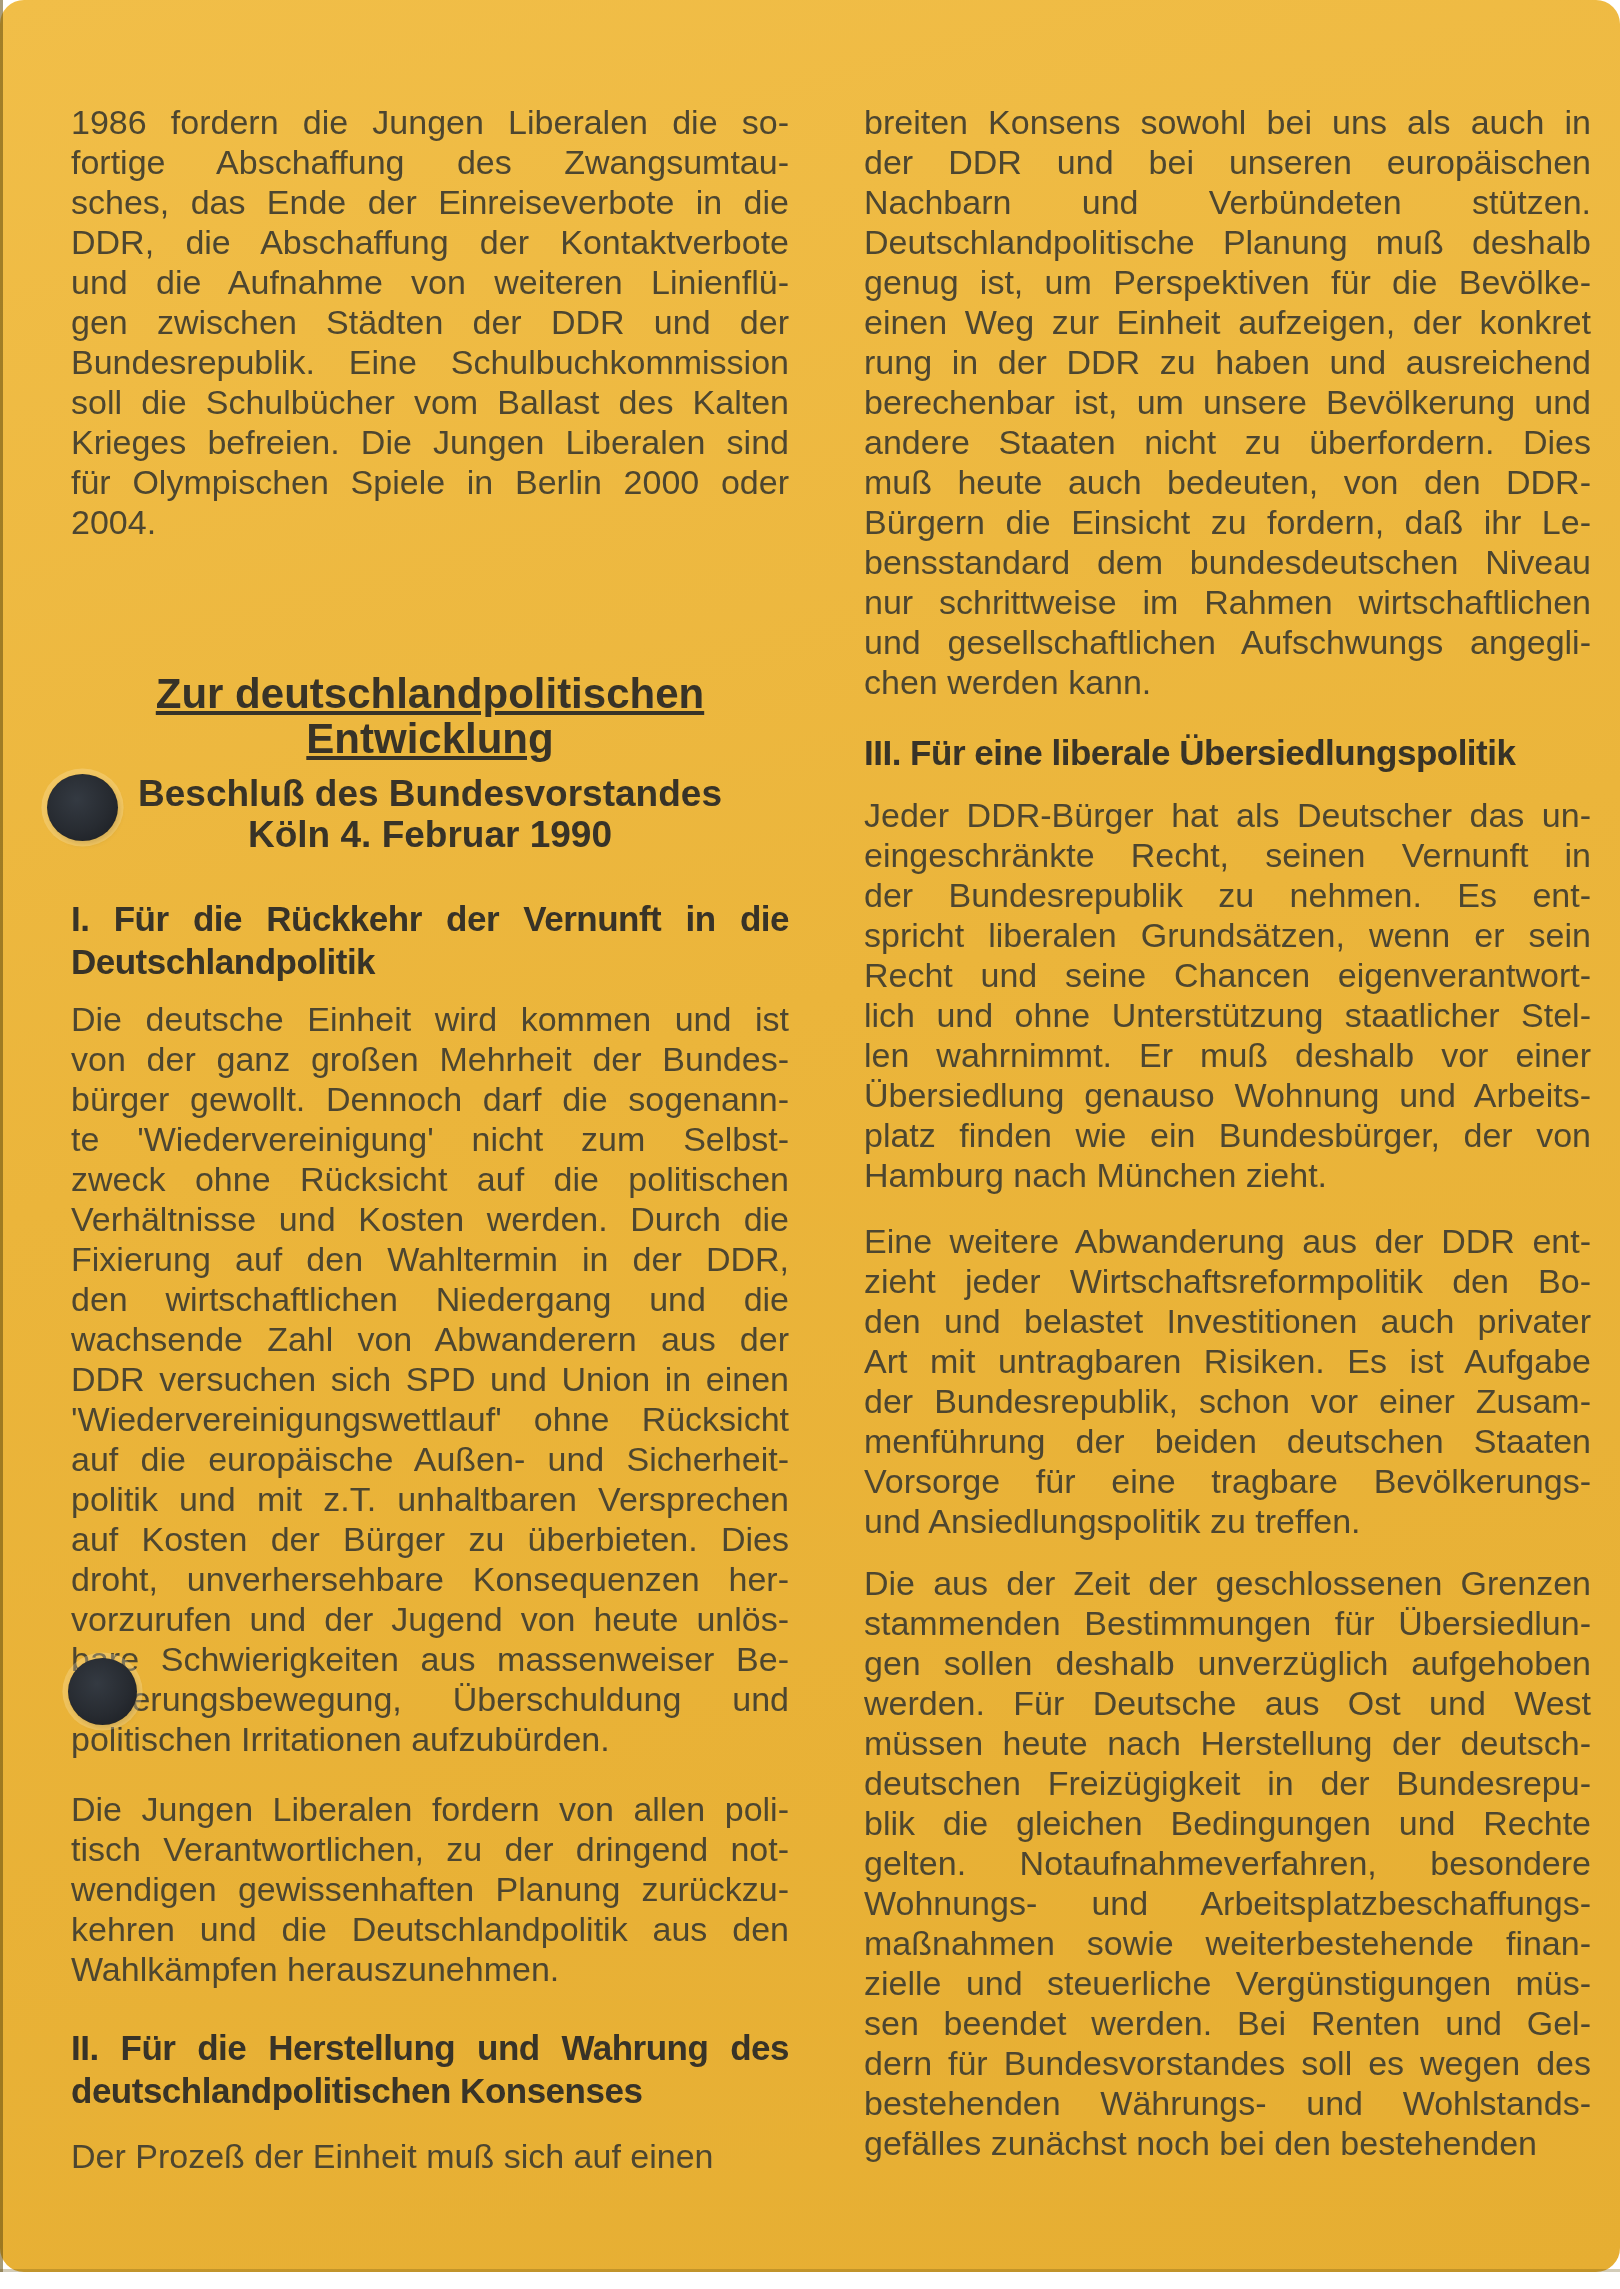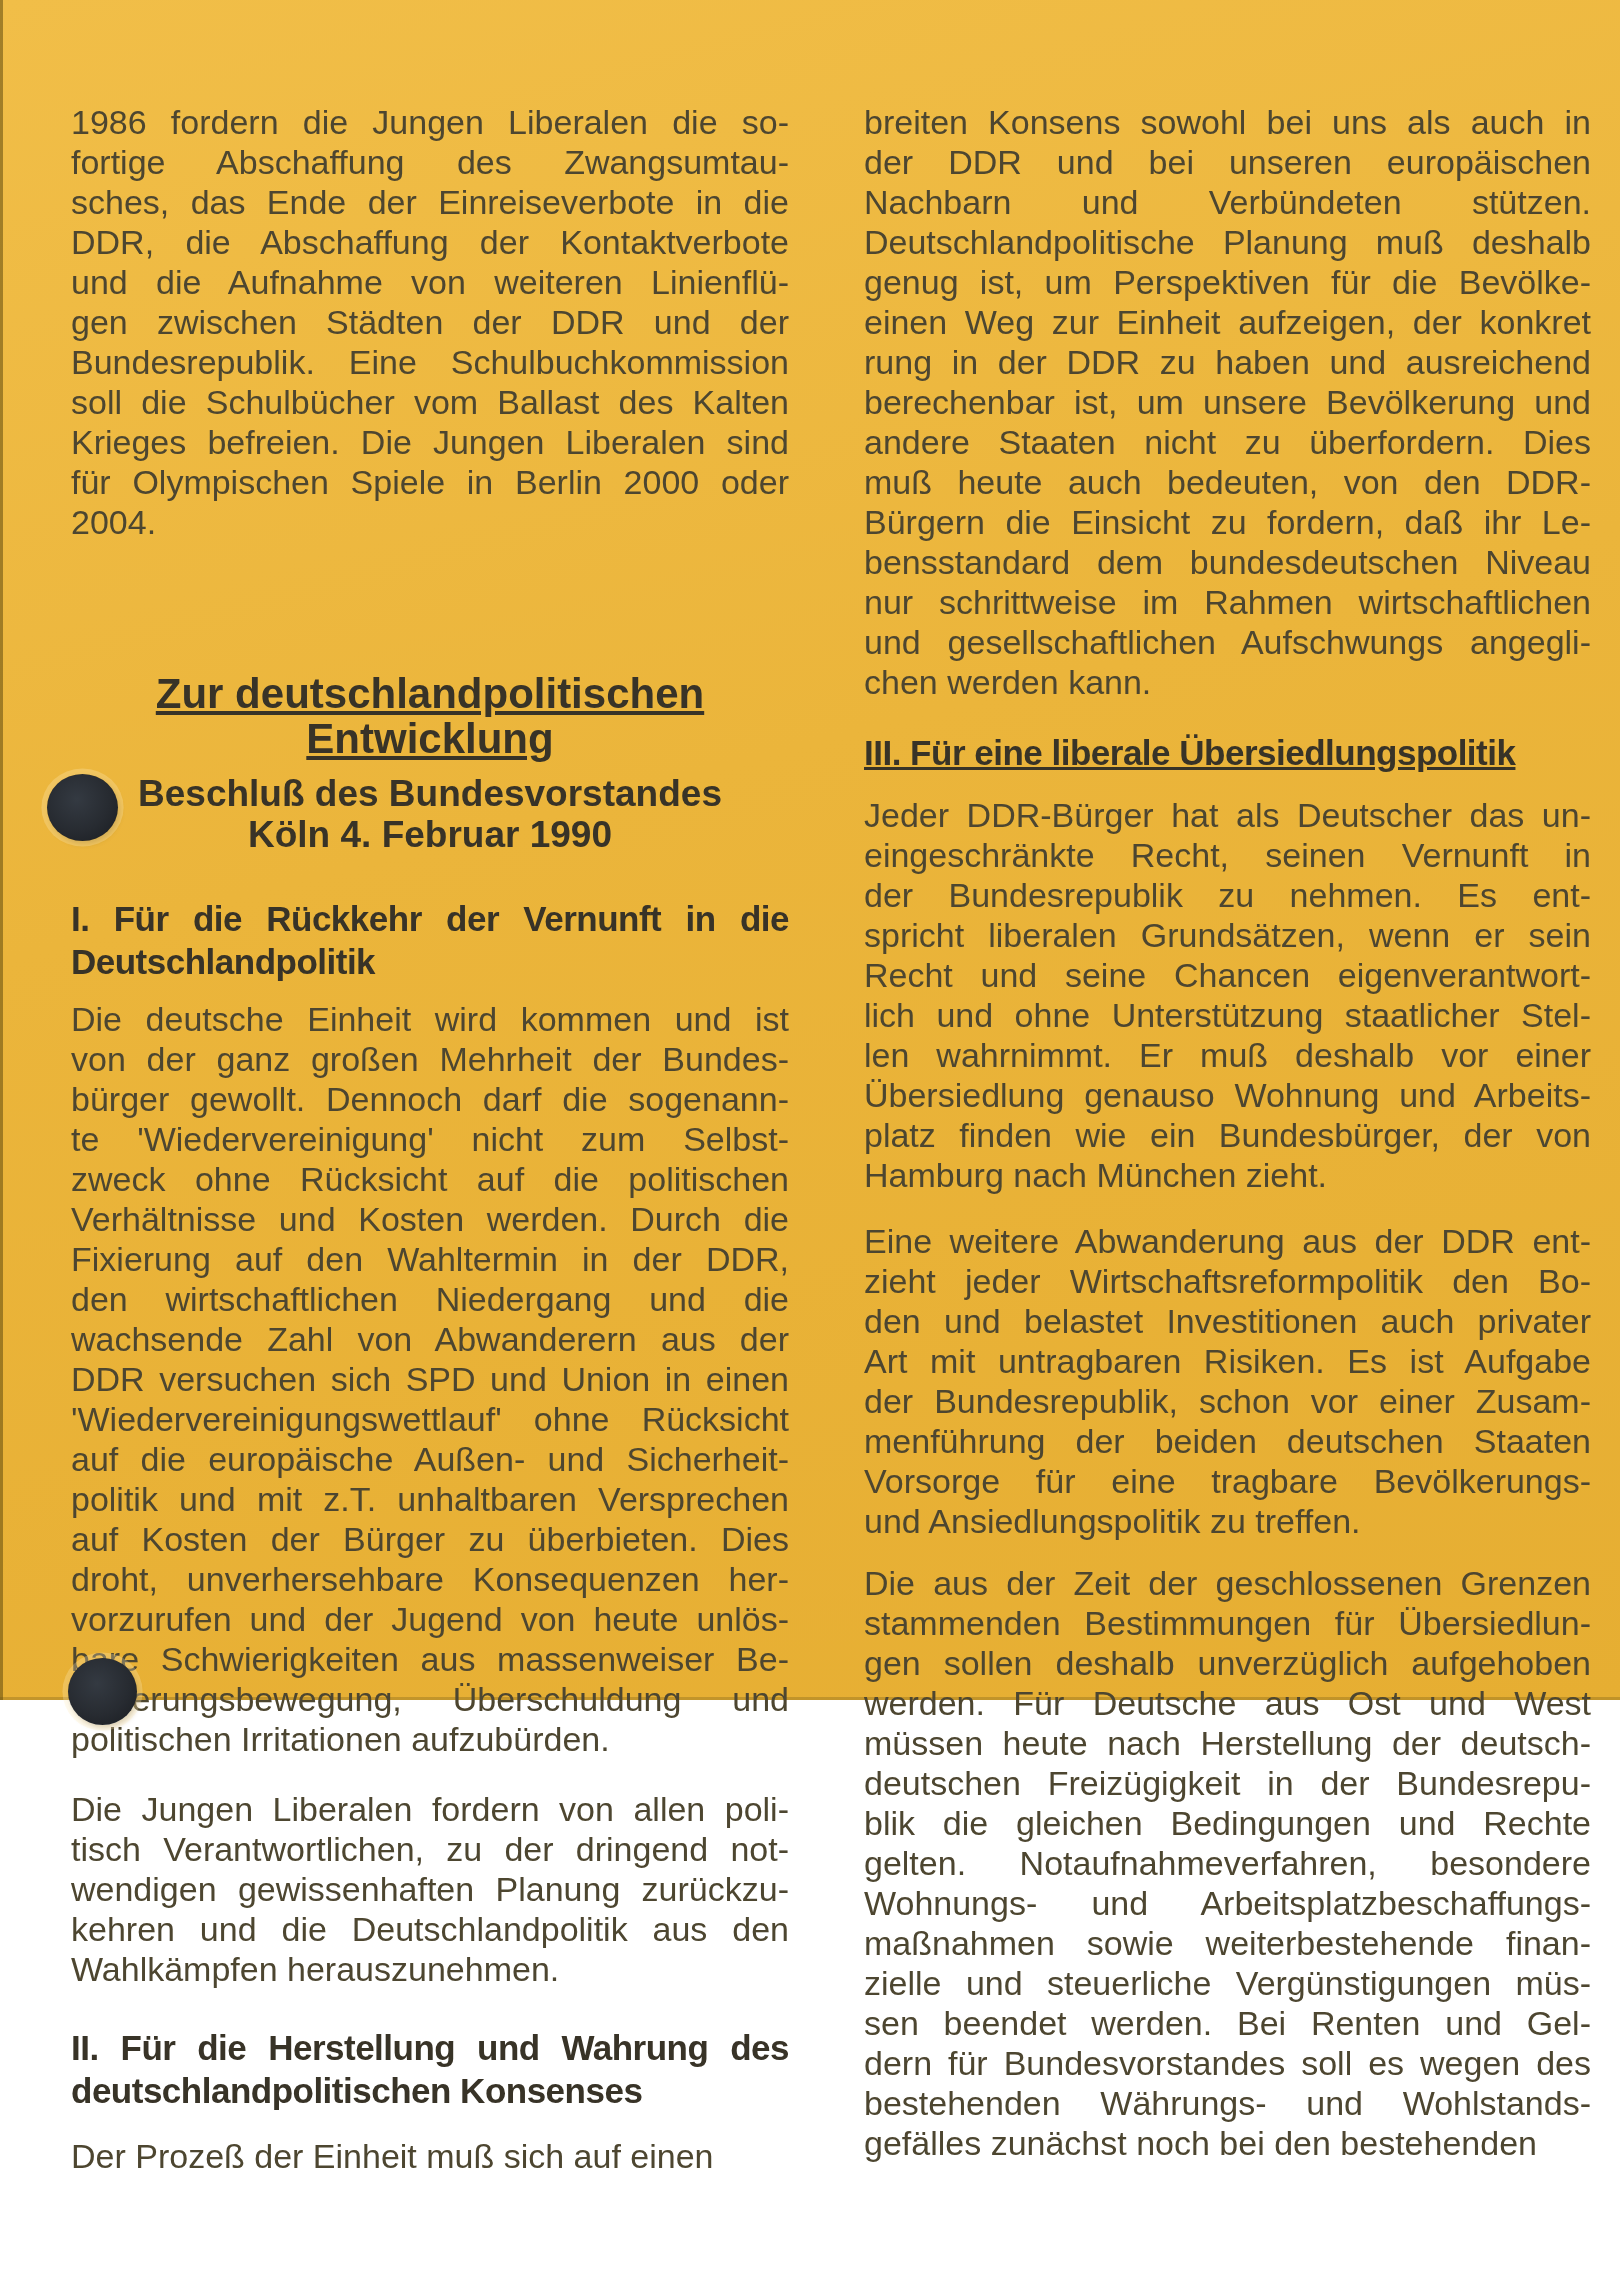--- a/index.html
+++ b/index.html
@@ -3,22 +3,23 @@
 <meta charset="utf-8">
 <style>
   html, body { margin: 0; padding: 0; }
   body {
     width: 1620px; height: 2290px;
     overflow: hidden;
     font-family: "Liberation Sans", "DejaVu Sans", sans-serif;
   }
   .page {
     position: relative;
-    width: 1620px; height: 1700px;
+    width: 1620px; height: 2272px;
     background: linear-gradient(165deg, #f1be48 0%, #ebb53b 45%, #e6ae32 100%);
+    border-radius: 24px;
   }
   
   .edge-left {
     position: absolute; left: 0; top: 0; width: 2.8px; height: 100%;
     background: rgba(96, 74, 14, 0.55);
   }
   .edge-bottom {
     position: absolute; left: 0; bottom: 0; width: 100%; height: 2.8px;
     background: rgba(110, 85, 20, 0.30);
   }
@@ -62,21 +63,21 @@
     font-weight: bold; color: #383327;
     font-size: 35px; line-height: 43px;
     letter-spacing: -0.5px;
   }
   .m-sec1 { margin-top: 42px; }
   .m-p2   { margin-top: 16px; }
   .m-p3   { margin-top: 30px; }
   .m-sec2 { margin-top: 37px; }
   .m-p4   { margin-top: 24px; }
 
-  .m-rsec3 { margin-top: 29px; text-decoration: underline; }
+  .m-rsec3 { margin-top: 29px; }
   .m-rp2   { margin-top: 20.5px; }
   .m-rp3   { margin-top: 26px; }
   .m-rp4   { margin-top: 22.4px; }
 </style>
 </head>
 <body>
 
 <div class="page">
 
   <div class="col col-left">

